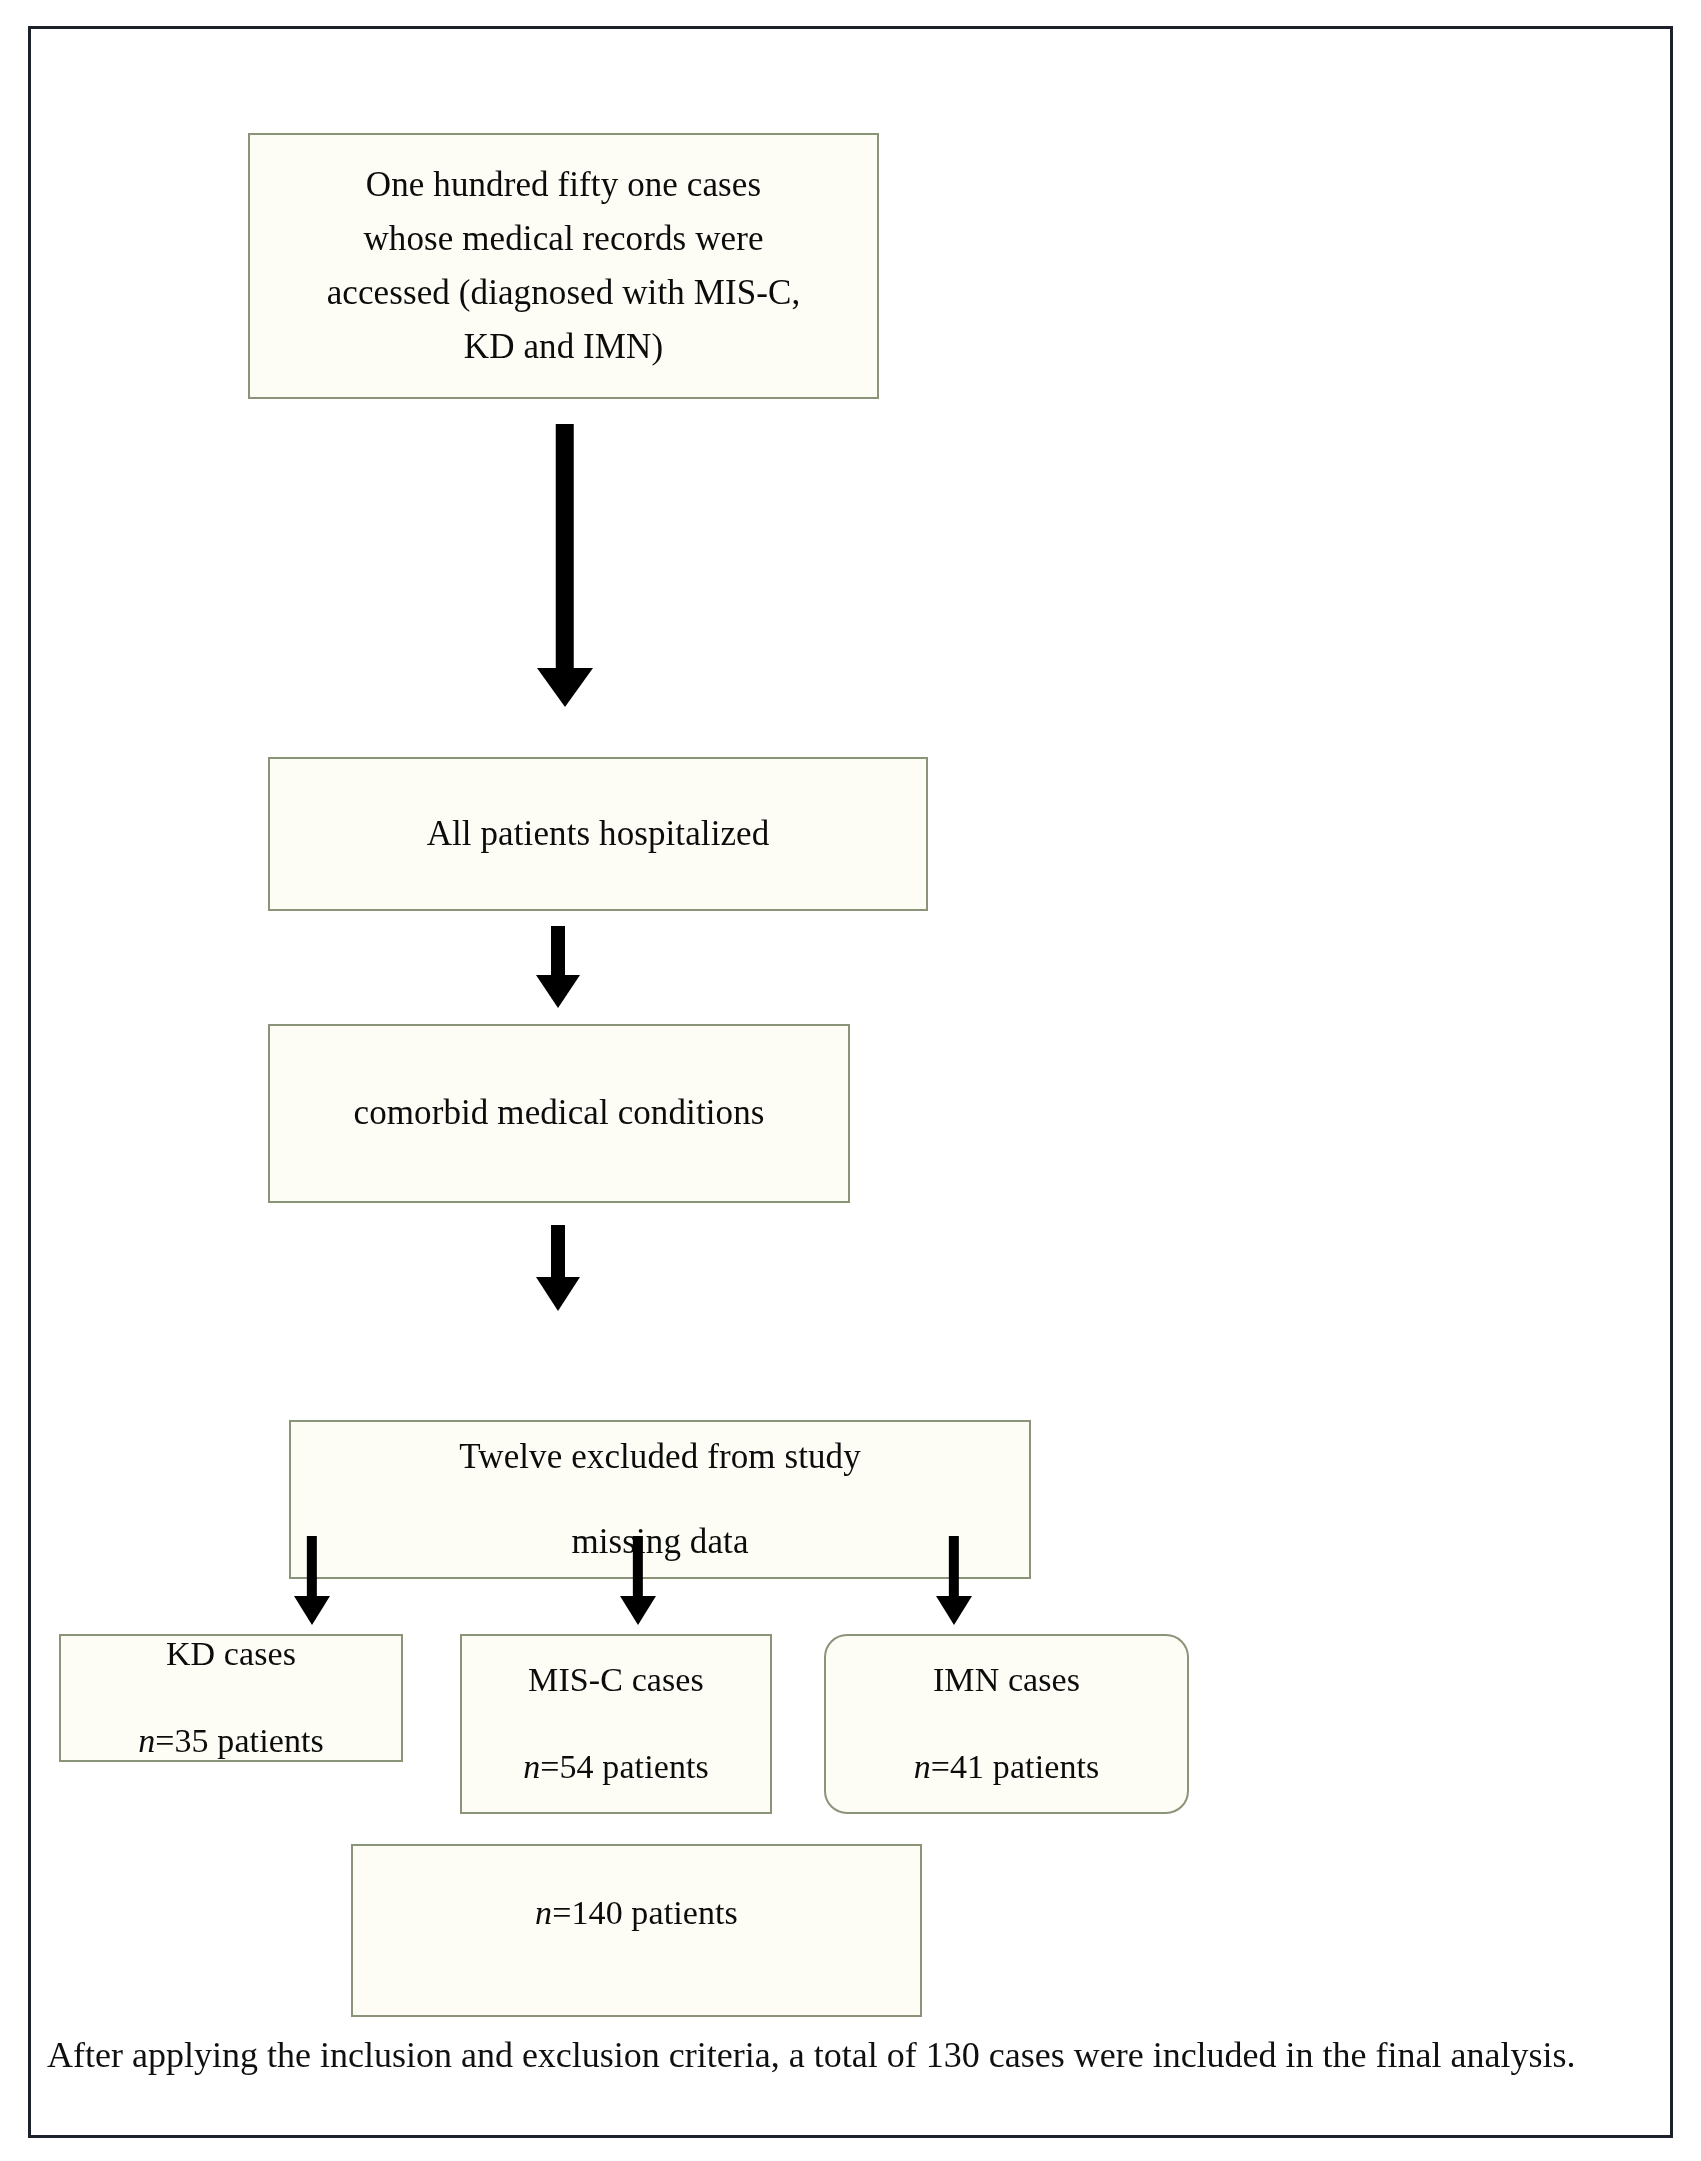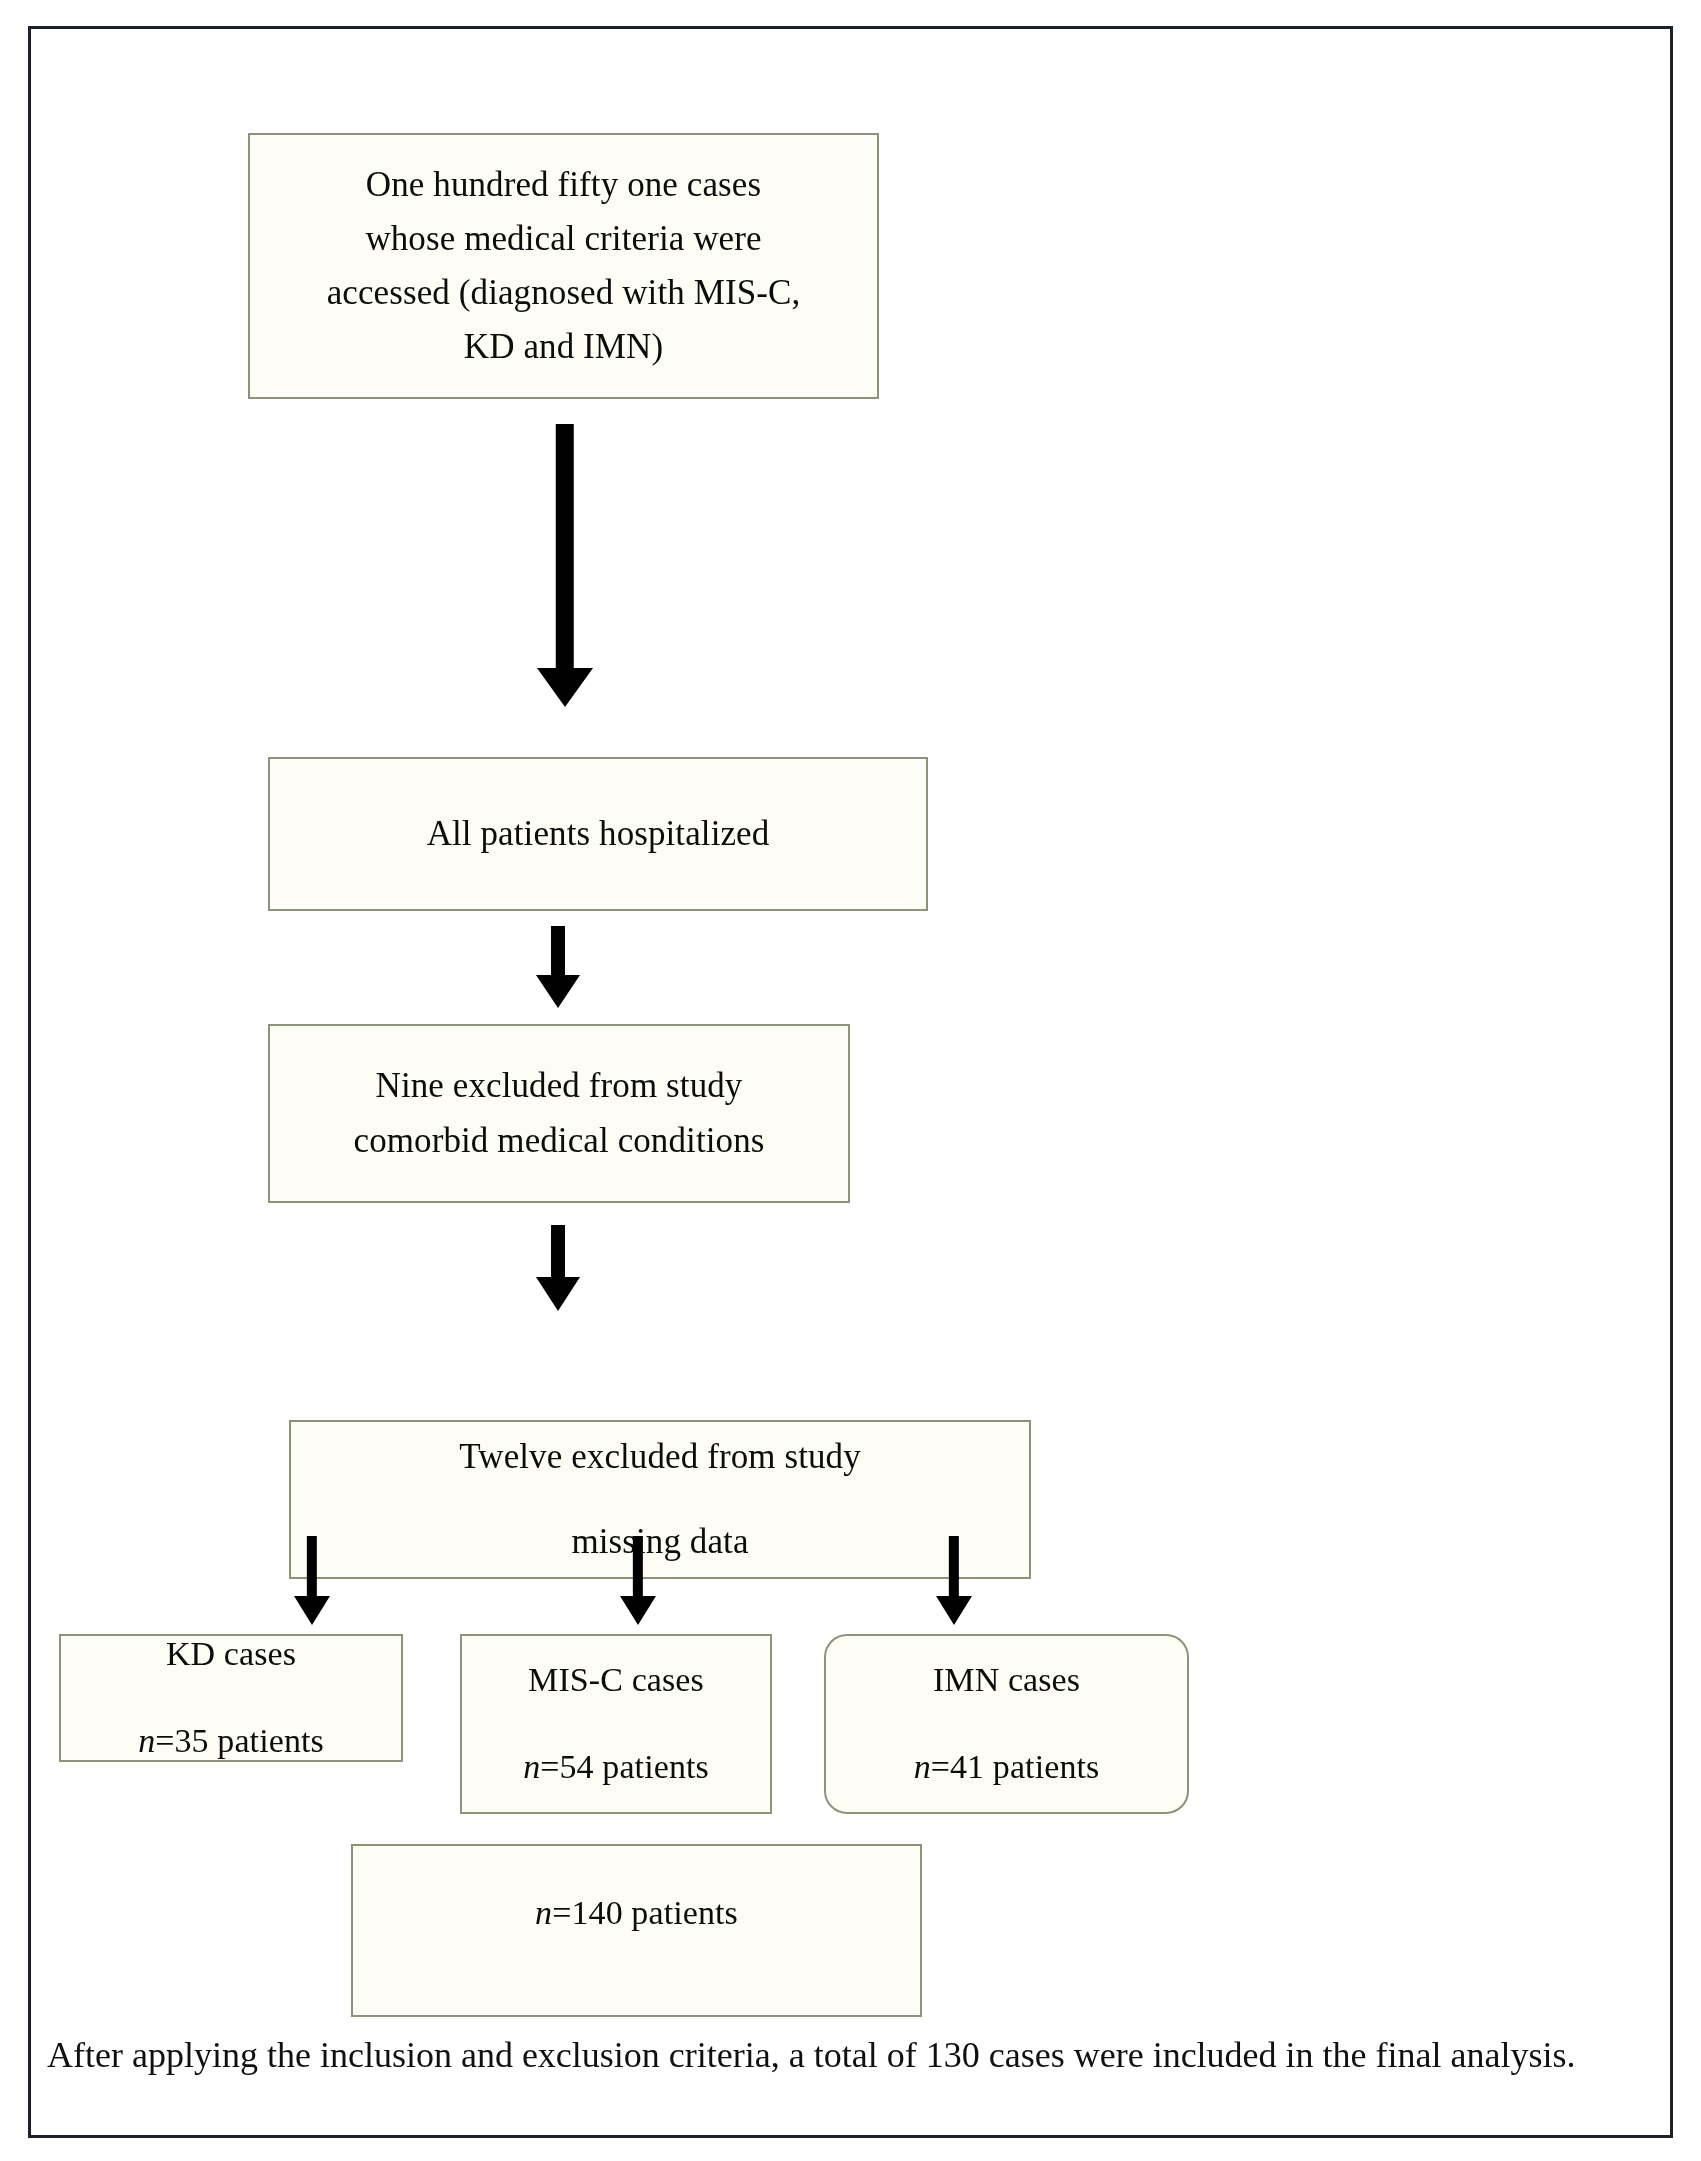--- a/index.html
+++ b/index.html
@@ -114,41 +114,40 @@
 </style>
 </head>
 <body>
 
 <div id="page">
 
   <div id="frame"></div>
 
   <div class="node halo" id="n-source">
     <span class="ln">One hundred fifty one cases</span>
-    <span class="ln">whose medical criteria were</span>
+    <span class="ln">whose medical records were</span>
     <span class="ln">accessed (diagnosed with MIS-C,</span>
     <span class="ln">KD and IMN)</span>
   </div>
 
   <div class="arrow a-big">
     <div class="shaft"></div>
     <div class="head"></div>
   </div>
 
   <div class="node halo" id="n-hosp">
     <span class="ln">All patients hospitalized</span>
   </div>
 
   <div class="arrow a-m1">
     <div class="shaft"></div>
     <div class="head"></div>
   </div>
 
   <div class="node halo" id="n-excl9">
-    <span class="ln">Nine excluded from study</span>
     <span class="ln">comorbid medical conditions</span>
   </div>
 
   <div class="arrow a-m2">
     <div class="shaft"></div>
     <div class="head"></div>
   </div>
 
   <div class="node halo" id="n-excl12">
     <span class="ln">Twelve excluded from study</span>

